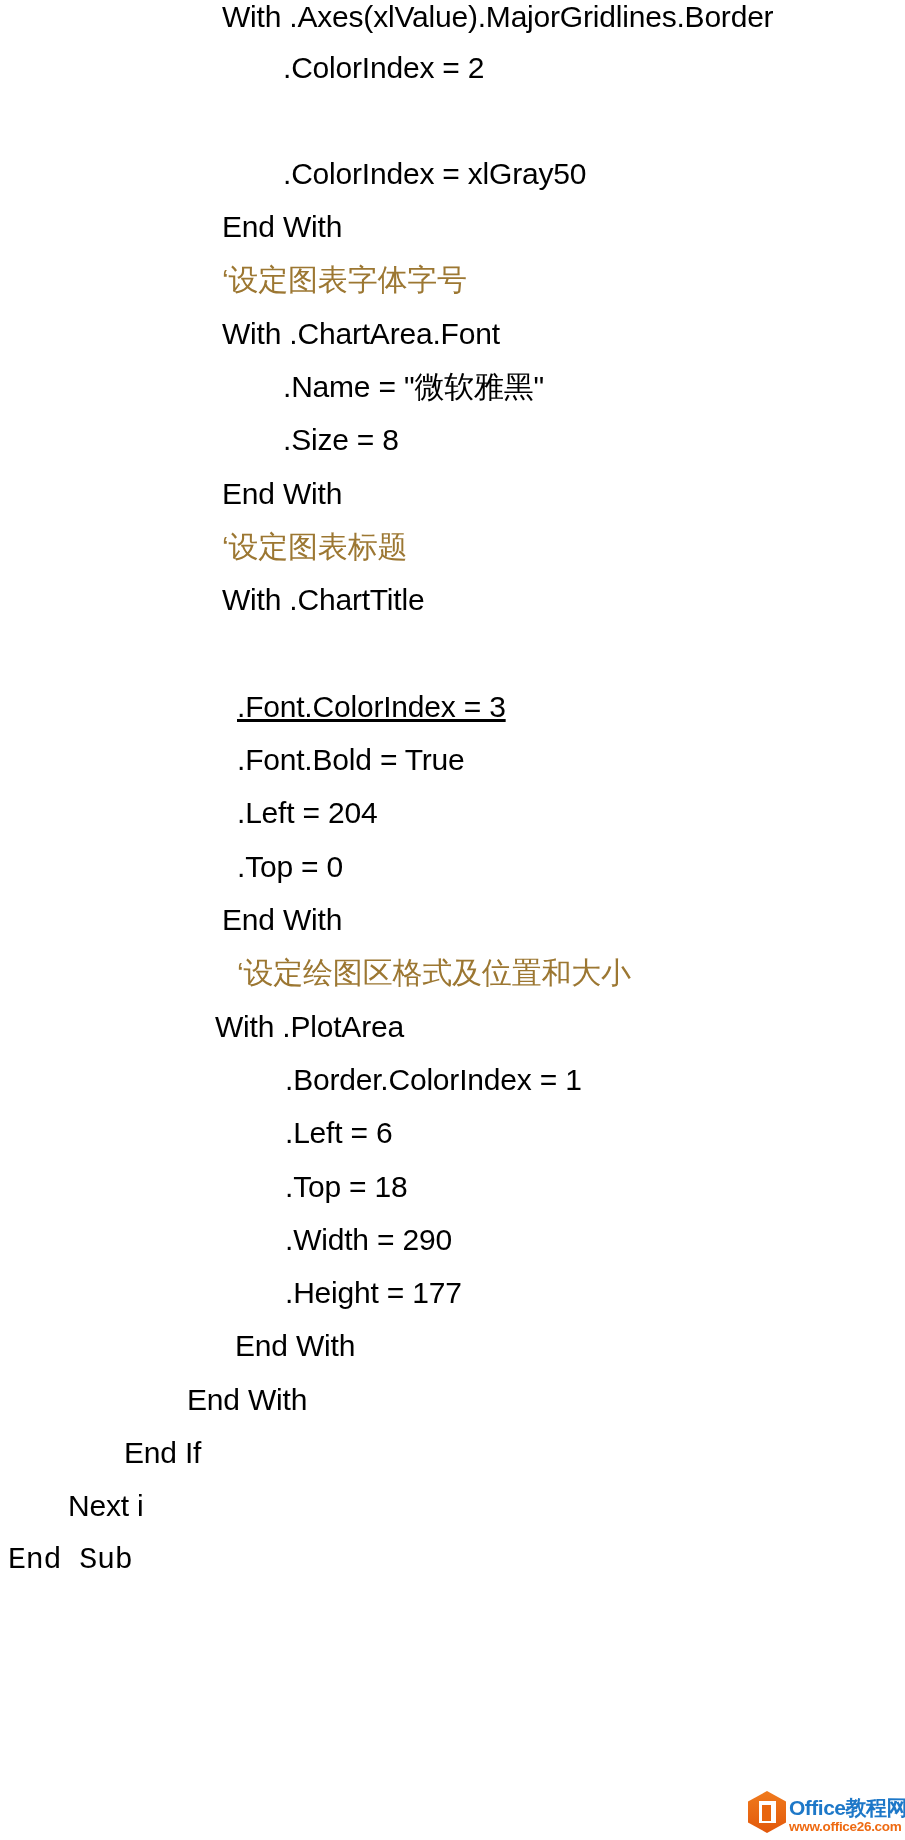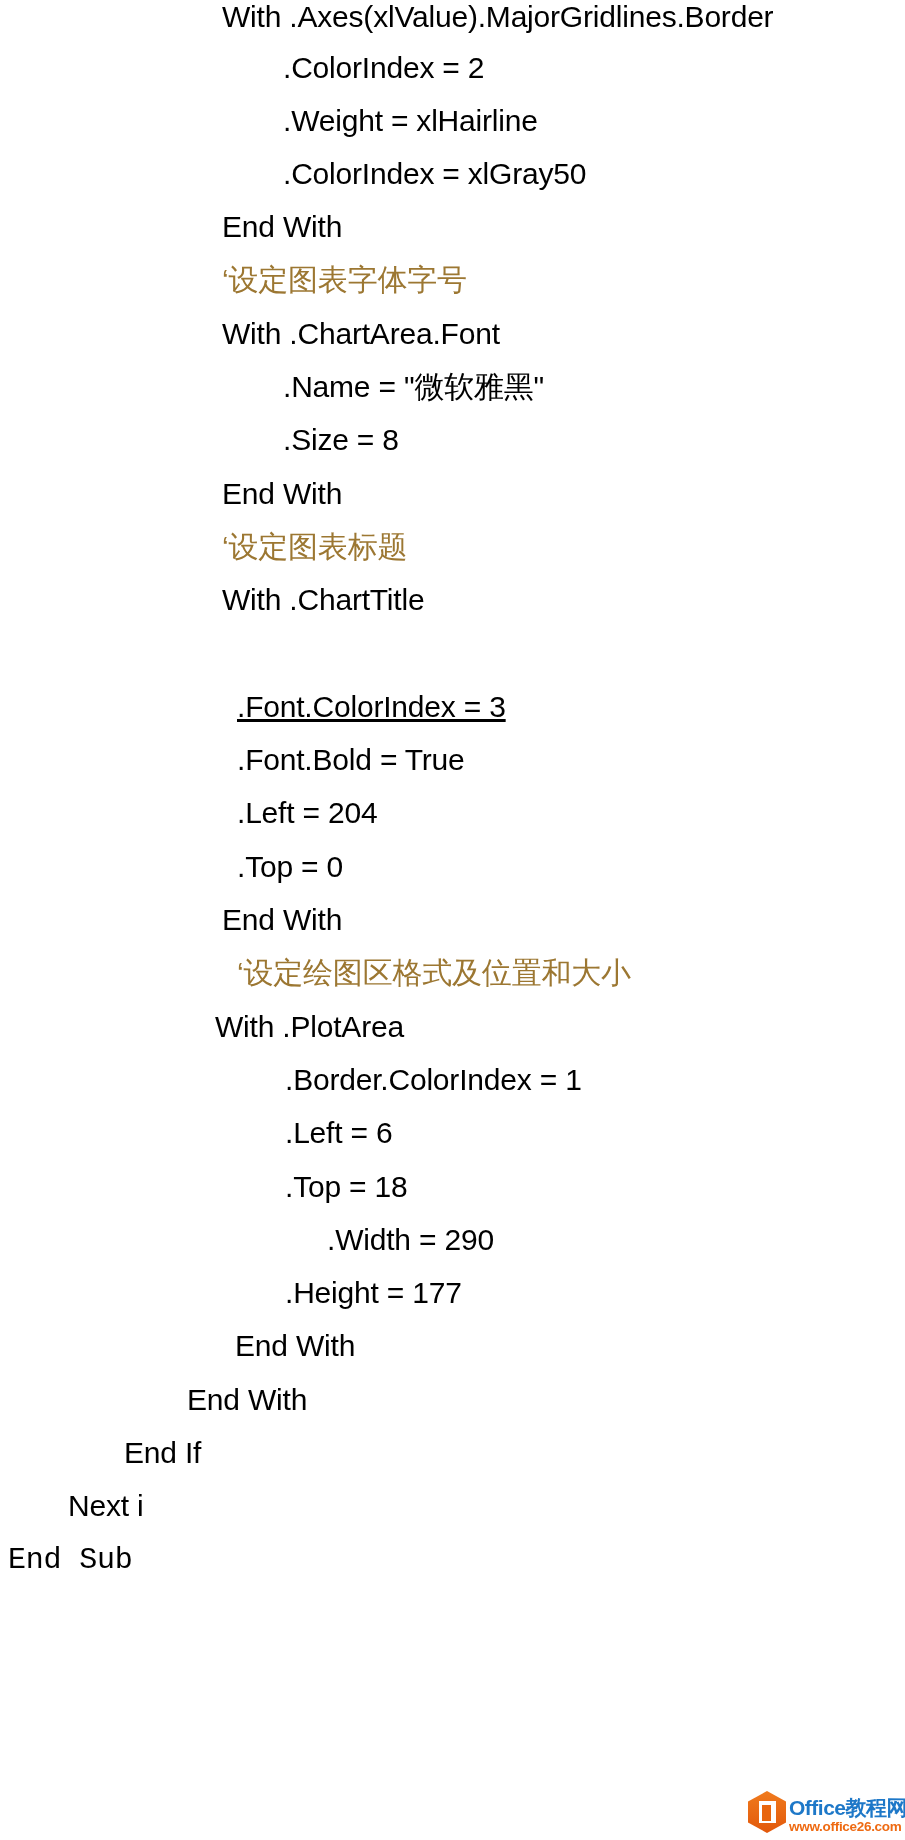--- a/index.html
+++ b/index.html
@@ -101,41 +101,40 @@
     white-space: nowrap;
     margin-top: 2px;
   }
 </style>
 </head>
 <body>
 
 <div id="code-block">
     <div class="code-line" style="left: 222px; top: 0px;">With .Axes(xlValue).MajorGridlines.Border</div>
     <div class="code-line" style="left: 283px; top: 51px;">.ColorIndex = 2</div>
-    <div class="code-line" style="left: 283px; top: 104px;">.Weight = xlHairline</div>
     <div class="code-line" style="left: 283px; top: 157px;">.ColorIndex = xlGray50</div>
     <div class="code-line" style="left: 222px; top: 210px;">End With</div>
     <div class="code-line" style="left: 222px; top: 317px;">With .ChartArea.Font</div>
     <div class="code-line comment" style="left: 222px; top: 263px;">‘设定图表字体字号</div>
     <div class="code-line" style="left: 283px; top: 370px;">.Name = "微软雅黑"</div>
     <div class="code-line" style="left: 283px; top: 423px;">.Size = 8</div>
     <div class="code-line" style="left: 222px; top: 477px;">End With</div>
     <div class="code-line comment" style="left: 222px; top: 530px;">‘设定图表标题</div>
     <div class="code-line" style="left: 222px; top: 583px;">With .ChartTitle</div>
     <div class="code-line" style="left: 237px; top: 690px; text-decoration: underline;">.Font.ColorIndex = 3</div>
     <div class="code-line" style="left: 237px; top: 743px;">.Font.Bold = True</div>
     <div class="code-line" style="left: 237px; top: 796px;">.Left = 204</div>
     <div class="code-line" style="left: 237px; top: 850px;">.Top = 0</div>
     <div class="code-line" style="left: 222px; top: 903px;">End With</div>
     <div class="code-line comment" style="left: 237px; top: 956px;">‘设定绘图区格式及位置和大小</div>
     <div class="code-line" style="left: 215px; top: 1010px;">With .PlotArea</div>
     <div class="code-line" style="left: 285px; top: 1063px;">.Border.ColorIndex = 1</div>
     <div class="code-line" style="left: 285px; top: 1116px;">.Left = 6</div>
     <div class="code-line" style="left: 285px; top: 1170px;">.Top = 18</div>
-    <div class="code-line" style="left: 285px; top: 1223px; margin-left: 42px;">.Width = 290</div>
+    <div class="code-line" style="left: 285px; top: 1223px;">.Width = 290</div>
     <div class="code-line" style="left: 285px; top: 1276px;">.Height = 177</div>
     <div class="code-line" style="left: 235px; top: 1329px;">End With</div>
     <div class="code-line" style="left: 187px; top: 1383px;">End With</div>
     <div class="code-line" style="left: 124px; top: 1436px;">End If</div>
     <div class="code-line" style="left: 68px; top: 1489px;">Next i</div>
     <div class="code-line" style="left: 8px; top: 1543px; font-family: Liberation Mono, monospace;">End Sub</div>
   </div>
 
 <div id="watermark">
   <div class="mark-hex">

